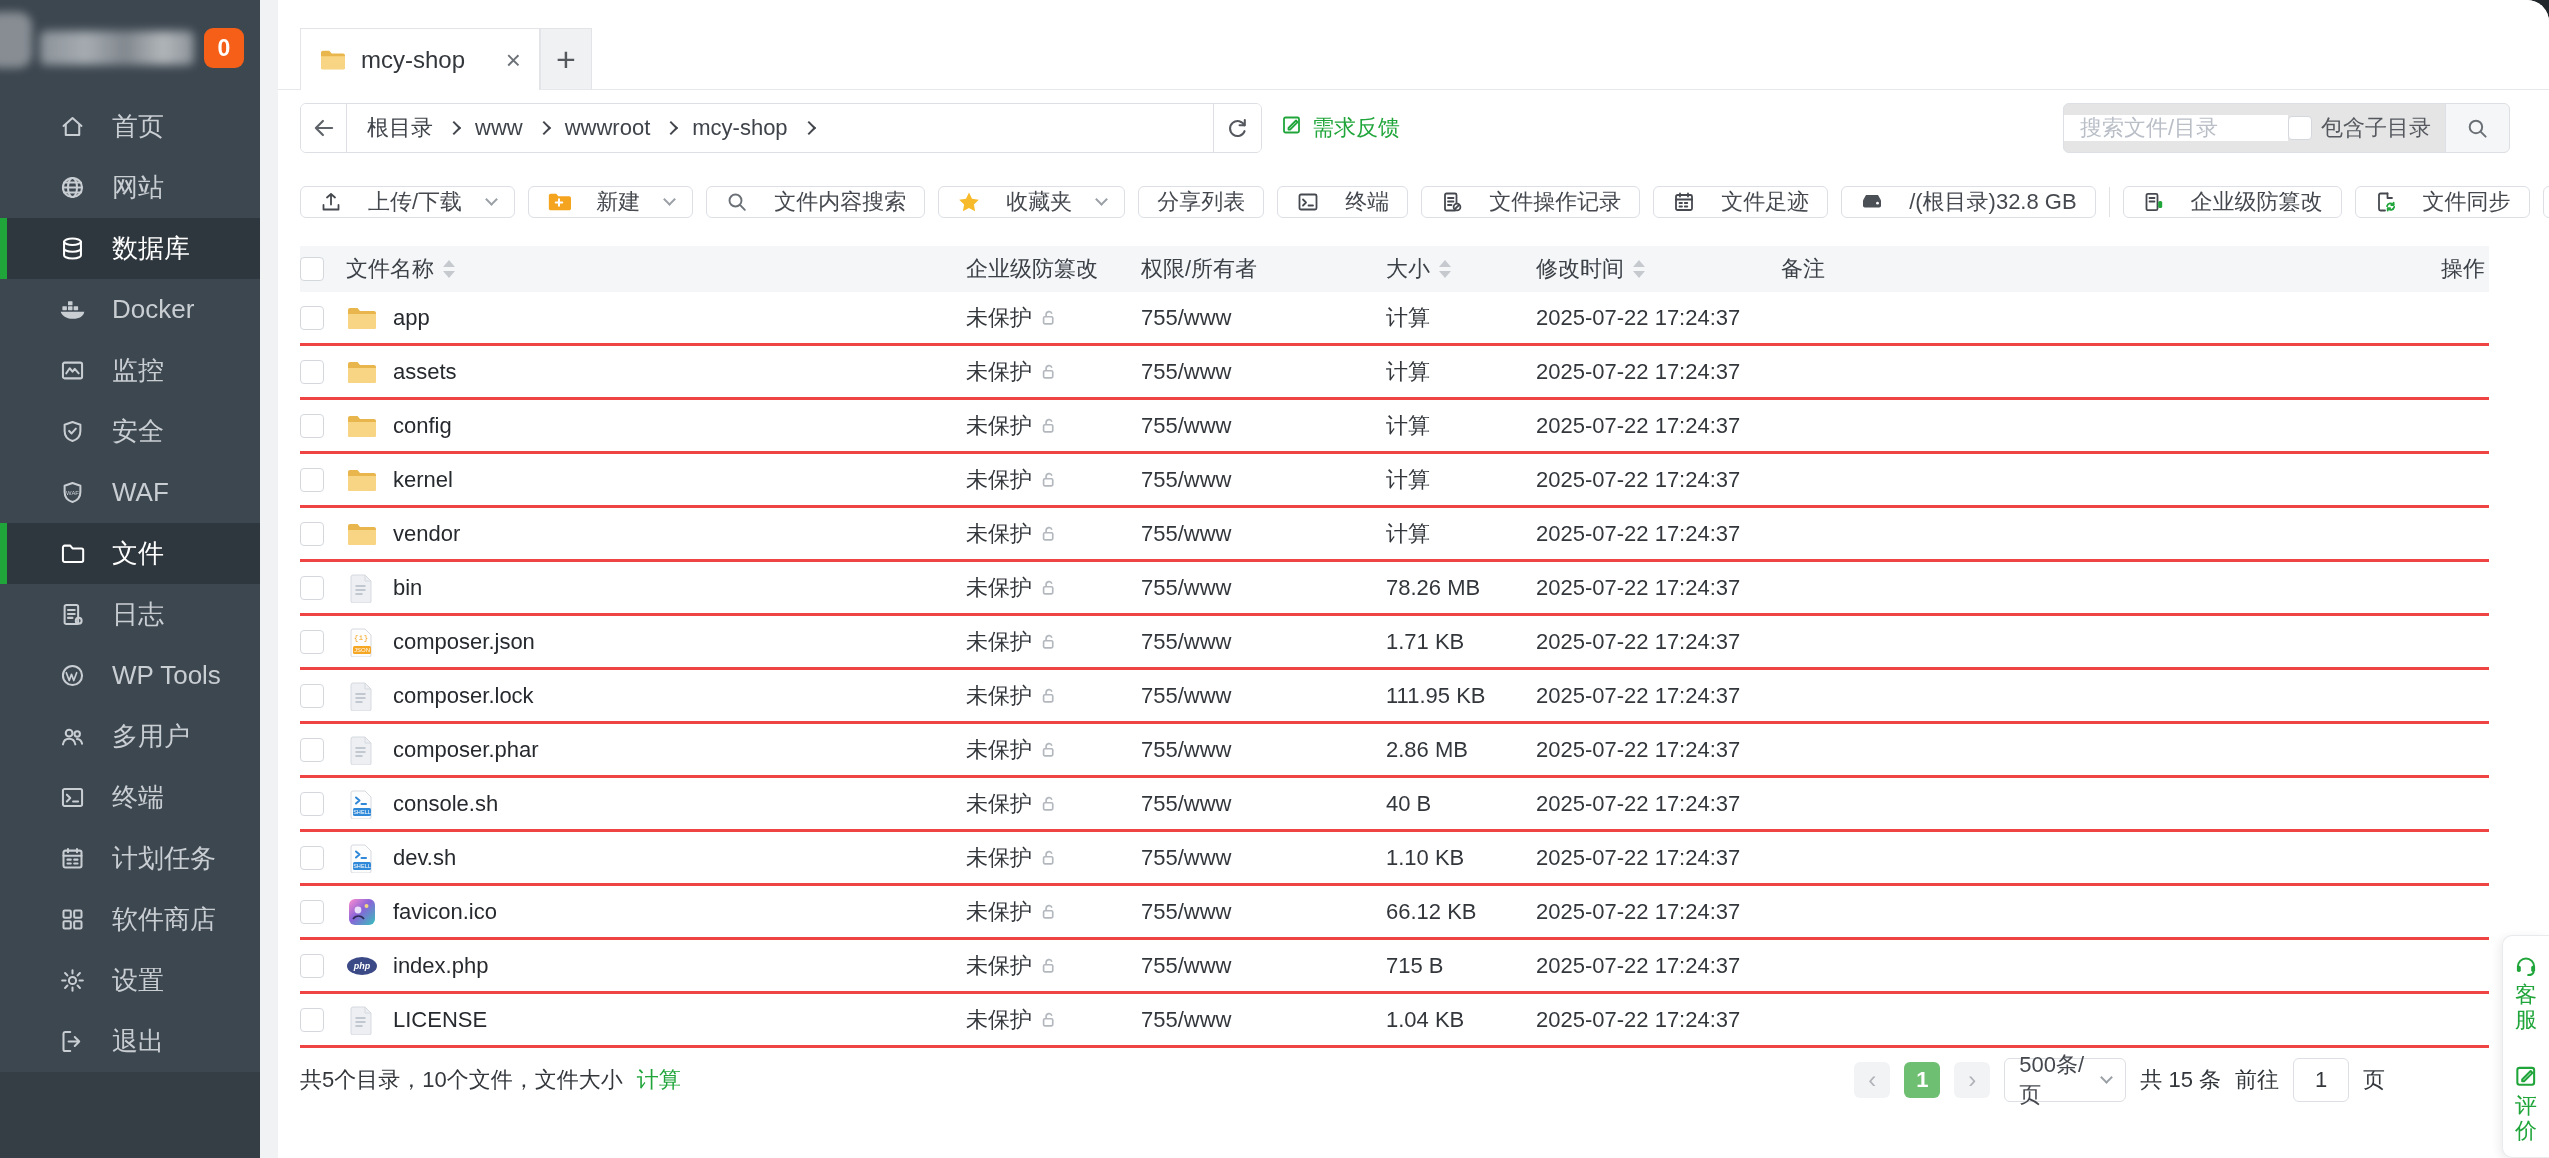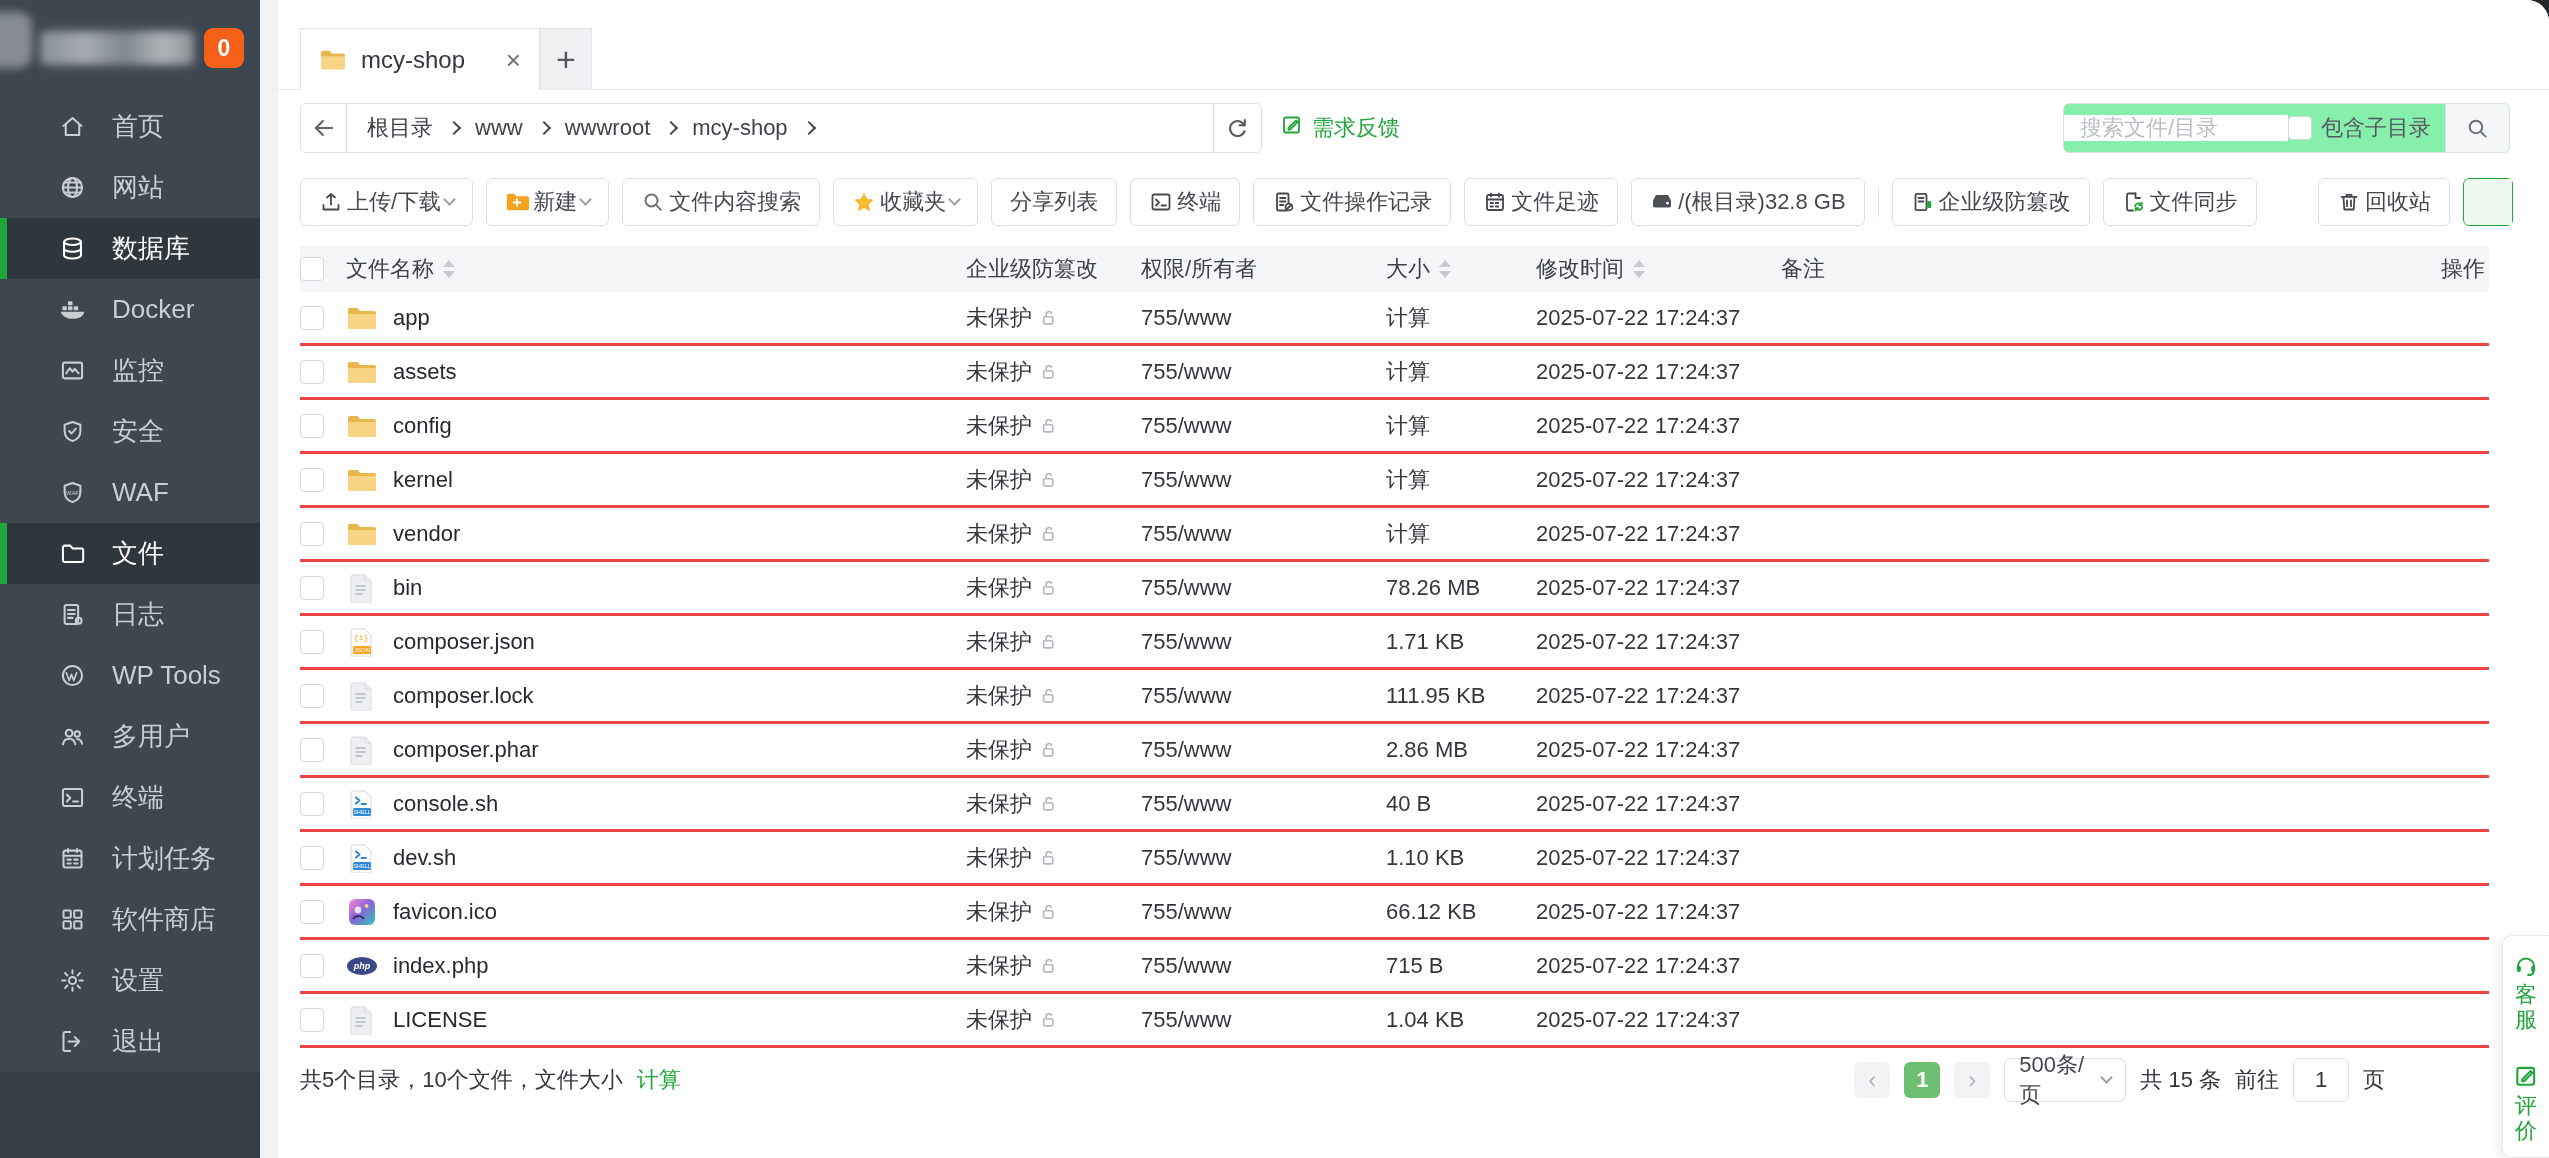--- a/index.html
+++ b/index.html
@@ -34,30 +34,30 @@
 
   
   .pathbar { height:76px; display:flex; align-items:center; padding:0 39px 0 22px; }
   .crumb-group { display:flex; align-items:stretch; height:50px; width:962px; border:1px solid #dcdfe3; border-radius:6px; overflow:hidden; background:#fff; }
   .nav-back { width:46px; border:none; border-right:1px solid #dcdfe3; background:#fff; display:flex; align-items:center; justify-content:center; cursor:pointer; }
   .crumbs { flex:1; display:flex; align-items:center; padding:0 20px; gap:16px; }
   .crumb { font-size:22px; color:#3f434a; cursor:pointer; white-space:nowrap; }
   .crumb-sep { width:10px; height:10px; border-right:2.2px solid #43474d; border-bottom:2.2px solid #43474d; transform:rotate(-45deg); flex:none; }
   .nav-refresh { width:48px; border:none; border-left:1px solid #dcdfe3; background:#fff; display:flex; align-items:center; justify-content:center; cursor:pointer; }
   .feedback { margin-left:18px; display:flex; gap:8px; color:#20a53a; font-size:22px; text-decoration:none; cursor:pointer; }
-  .search-group { margin-left:auto; width:447px; height:50px; border:1px solid #dcdfe3; border-radius:6px; display:flex; align-items:center; overflow:hidden; background:#86efac; }
+  .search-group { margin-left:auto; width:447px; height:50px; border:1px solid #dcdfe3; border-radius:6px; display:flex; align-items:center; overflow:hidden; background:#e5e5e5; }
   .search-group input { flex:1; min-width:0; border:none; outline:none; font-size:22px; padding:0 16px; color:#33373c; font-family:inherit; }
   .search-group input::placeholder { color:#b9bec7; }
   .sub-check { display:flex; align-items:center; gap:9px; font-size:22px; color:#55595f; white-space:nowrap; padding-right:14px; cursor:pointer; }
   .cb { width:24px; height:24px; border:1.5px solid #d4d8dd; border-radius:4px; background:#fff; flex:none; }
   .search-btn { width:64px; height:100%; border:none; border-left:1px solid #dcdfe3; background:#f5f6f8; display:flex; align-items:center; justify-content:center; cursor:pointer; }
 
   
   .toolbar { margin-top:12px; padding:0 36px 0 22px; display:flex; align-items:center; gap:13px; }
-  .btn { display:inline-flex; align-items:center; gap:4px; height:48px; padding:0 18px; border:1px solid #dcdfe4; border-radius:6px; background:#fff; font-size:22px; color:#45494f; cursor:pointer; white-space:nowrap; font-family:inherit; }
+  .btn { display:inline-flex; align-items:center; gap:25px; height:32px; padding:0 18px; border:1px solid #dcdfe4; border-radius:6px; background:#fff; font-size:22px; color:#45494f; cursor:pointer; white-space:nowrap; font-family:inherit; }
   .btn .ic svg { width:24px; height:24px; display:block; }
   .chev { width:9px; height:9px; border-right:2px solid #9aa0a6; border-bottom:2px solid #9aa0a6; transform:rotate(45deg); margin-top:-5px; flex:none; }
   .tool-sep { width:1px; height:30px; background:#e0e2e6; flex:none; }
   .toolbar-right { margin-left:auto; display:flex; align-items:center; gap:13px; }
   .view-group { display:flex; height:48px; border-radius:6px; overflow:hidden; }
   .view-btn { width:50px; height:48px; display:flex; align-items:center; justify-content:center; border:1px solid #dcdfe4; background:#fff; cursor:pointer; }
   .view-btn.active { border:1px solid #20a53a; background:#edf9ef; border-radius:6px 0 0 6px; }
 
   
   .filetable { margin:20px 60px 0 22px; font-size:22px; }

